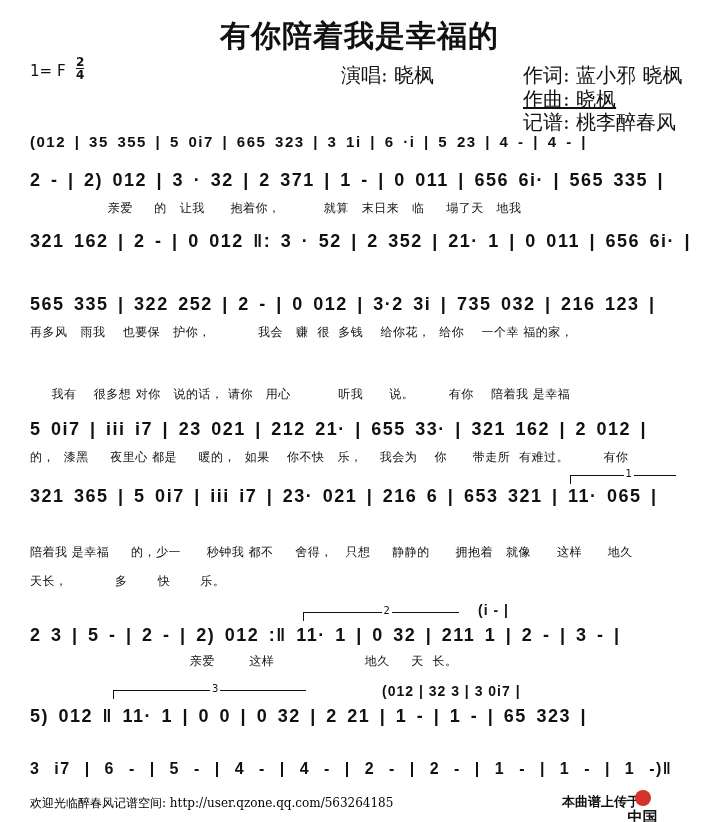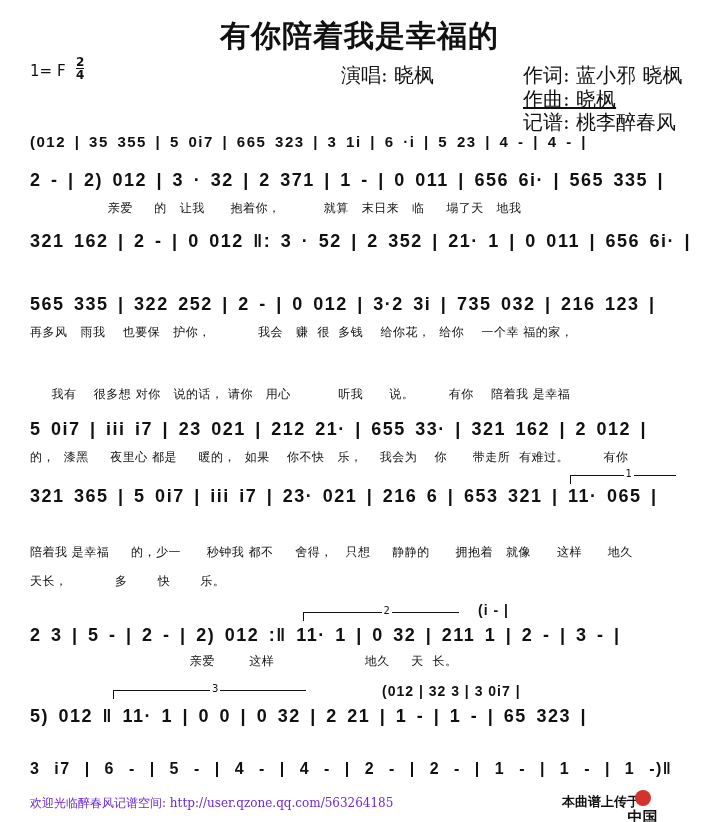--- a/index.html
+++ b/index.html
@@ -9,21 +9,21 @@
   .ts{position:absolute;left:76px;top:56px;font-size:12px;font-weight:bold;line-height:12px;text-align:center;}
   .ts span{display:block;}
   .ts .bar{border-bottom:1px solid #111;}
   .credit{position:absolute;font-family:"DejaVu Serif","Liberation Serif",serif;font-size:20px;white-space:nowrap;}
   .row{position:absolute;left:30px;width:660px;height:26px;white-space:nowrap;}
   .notes{position:absolute;left:0;top:0;font-family:"Liberation Sans","DejaVu Sans",sans-serif;font-weight:bold;font-size:18px;letter-spacing:1.5px;word-spacing:3px;}
   .lyr{position:absolute;left:0;font-size:12px;white-space:pre;letter-spacing:0.5px;}
   .sub{position:absolute;font-family:"Liberation Sans","DejaVu Sans",sans-serif;font-weight:bold;font-size:14px;letter-spacing:1px;white-space:nowrap;}
   .volta{position:absolute;border-top:1px solid #111;border-left:1px solid #111;height:8px;font-size:10px;}
   .volta span{position:absolute;top:-8px;left:50%;background:#fff;padding:0 2px;}
-  .footer{position:absolute;left:30px;top:795px;font-family:"DejaVu Serif","Liberation Serif",serif;font-size:12px;color:#6d28d9;}
+  .footer{position:absolute;left:30px;top:795px;font-family:"DejaVu Serif","Liberation Serif",serif;font-size:12px;color:#000000;}
   .upload{position:absolute;left:562px;top:793px;font-size:13px;font-weight:bold;}
   .logo{position:absolute;left:620px;top:790px;display:flex;align-items:center;gap:2px;flex-direction:column;}
   .logo .mark{width:16px;height:16px;border-radius:50%;background:#d2332a;display:inline-block;}
   .logo .name{font-weight:bold;font-size:15px;color:#111;}
   .logo .name2{font-weight:bold;font-size:15px;color:#3b82f6;font-style:italic;}
 </style>
 </head>
 <body>
 
 <div class="title">有你陪着我是幸福的</div>

